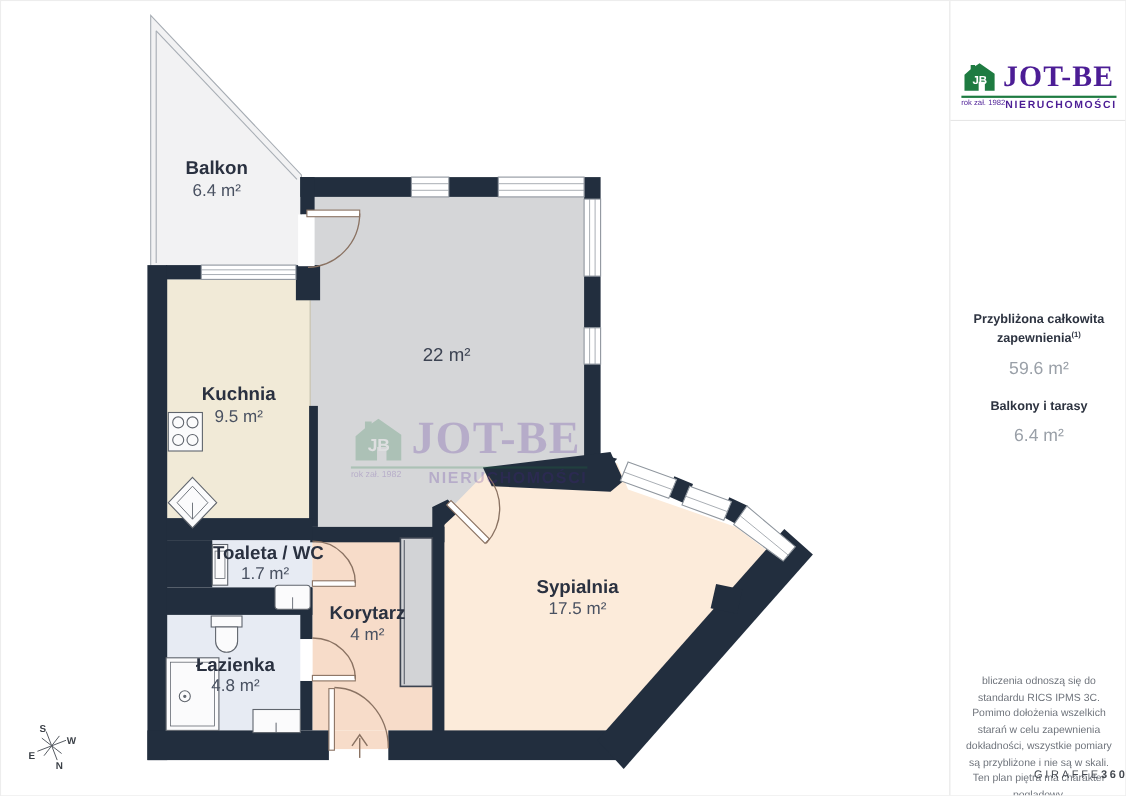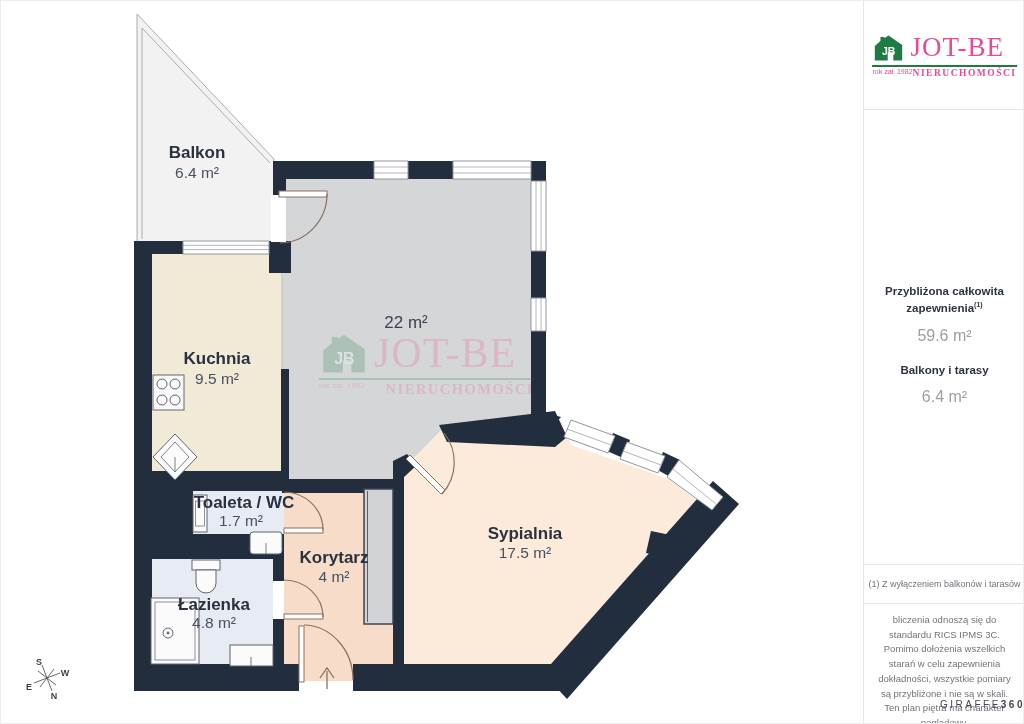--- a/index.html
+++ b/index.html
@@ -5,26 +5,26 @@
   html,body{margin:0;padding:0;background:#fff;}
   .stage{position:relative;width:1024px;height:724px;background:#fff;overflow:hidden;
          font-family:"Liberation Sans","DejaVu Sans",sans-serif;border:1px solid #ededed;box-sizing:border-box;}
   
   .plan{position:absolute;left:0;top:0;width:862px;height:724px;}
   svg text{font-family:"Liberation Sans","DejaVu Sans",sans-serif;}
   .room-name{font-weight:bold;font-size:17px;fill:#2a3140;}
   .room-area{font-size:15.5px;fill:#495161;}
   .compass-label{font-size:9px;font-weight:bold;fill:#3a3f46;}
   
-  .logo{color:#ec4899;display:inline-block;}
+  .logo{color:#4c1d95;display:inline-block;margin-top:46px;}
   .logo-row{display:flex;align-items:center;gap:5px;}
-  .logo-title{font-family:"Liberation Serif","DejaVu Serif",serif;font-weight:normal;letter-spacing:1px;line-height:1;}
+  .logo-title{font-family:"Liberation Serif","DejaVu Serif",serif;font-weight:bold;letter-spacing:1px;line-height:1;}
   .logo-under{display:flex;justify-content:space-between;align-items:flex-start;border-top:2px solid #1e7b41;margin-top:3px;padding-top:1px;}
   .logo-year{font-size:7px;}
-  .logo-sub{font-family:Liberation Serif, serif;font-weight:bold;letter-spacing:1.5px;}
+  .logo-sub{font-family:Liberation Sans, sans-serif;font-weight:bold;letter-spacing:1.5px;}
   
   .wm{position:absolute;left:318px;top:330px;width:215px;opacity:.22;}
   .wm .logo-title{font-size:42px;}
   .wm .logo-house{width:50px;height:44px;}
   .wm .logo-sub{font-size:14.5px;}
   .wm .logo-year{font-size:8px;}
   
   .sidebar{position:absolute;left:862px;top:0;width:162px;height:724px;border-left:1px solid #e6e6e6;box-sizing:border-box;}
   .sb-logo{height:108px;border-bottom:1px solid #e6e6e6;display:flex;align-items:center;justify-content:center;}
   .sb-logo .logo-title{font-size:27px;}
@@ -272,21 +272,20 @@
 
     <div class="sb-areas">
       <div class="lbl">
         <span>Przybliżona całkowita zapewnienia</span><sup>(1)</sup>
       </div>
       <div class="val">59.6 m²</div>
       <div class="lbl lbl2">Balkony i tarasy</div>
       <div class="val">6.4 m²</div>
     </div>
 
-    <div class="sb-footnote">(1) Z wyłączeniem balkonów i tarasów</div>
 
     <div class="sb-disclaimer">bliczenia odnoszą się do standardu RICS IPMS 3C. Pomimo dołożenia wszelkich starań w celu zapewnienia dokładności, wszystkie pomiary są przybliżone i nie są w skali. Ten plan piętra ma charakter poglądowy.</div>
 
     <div class="sb-provider">
       <span>GIRAFFE</span><b>360</b>
     </div>
   </div>
 </div>
 
 </body></html>

